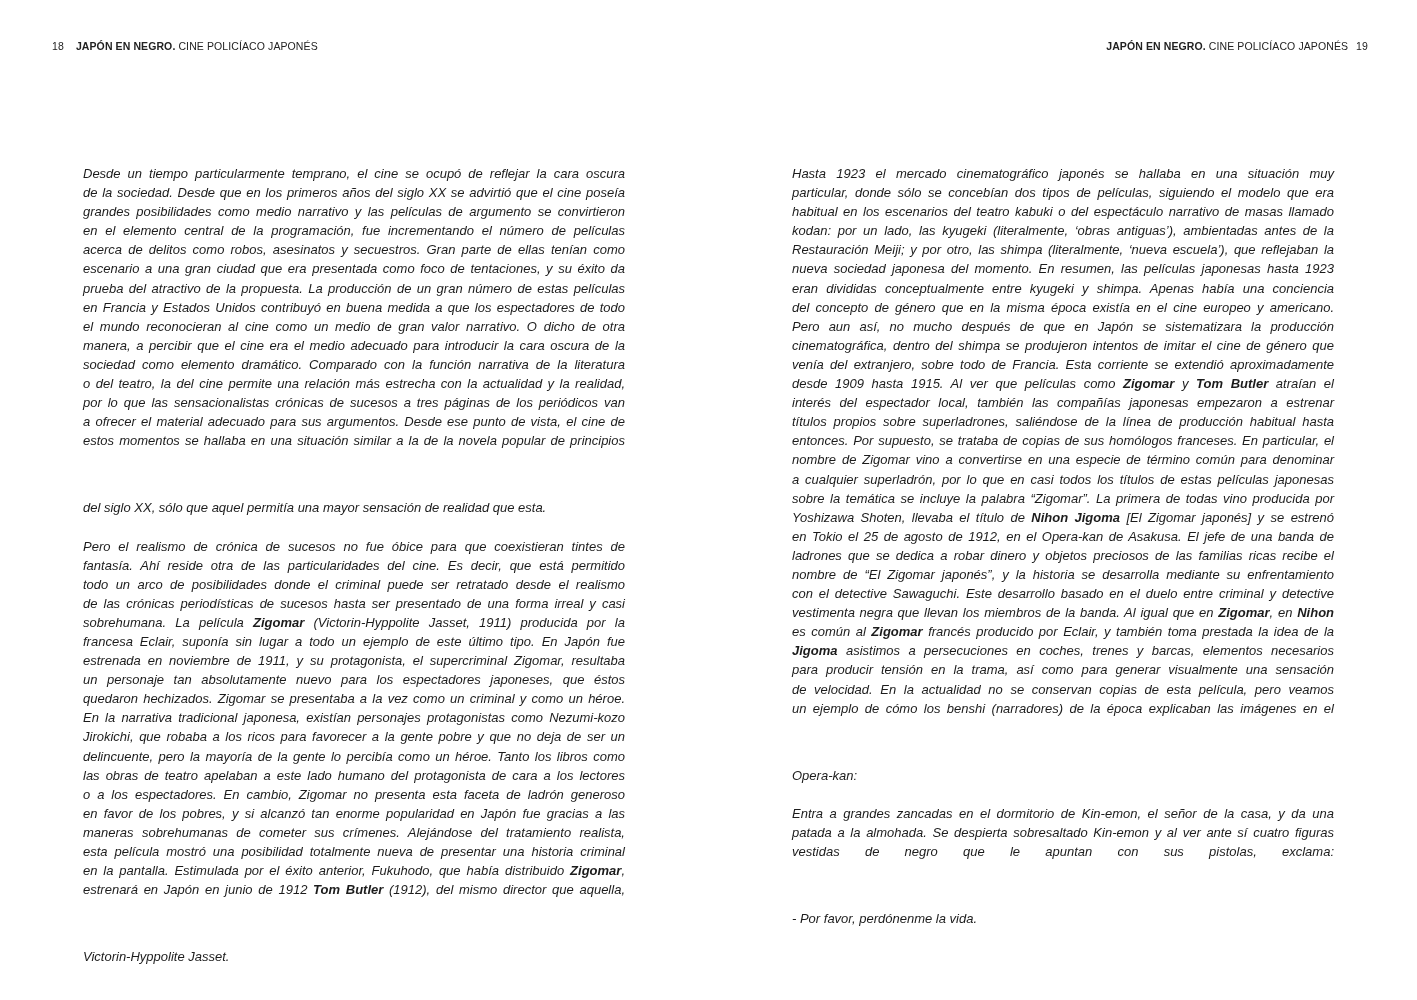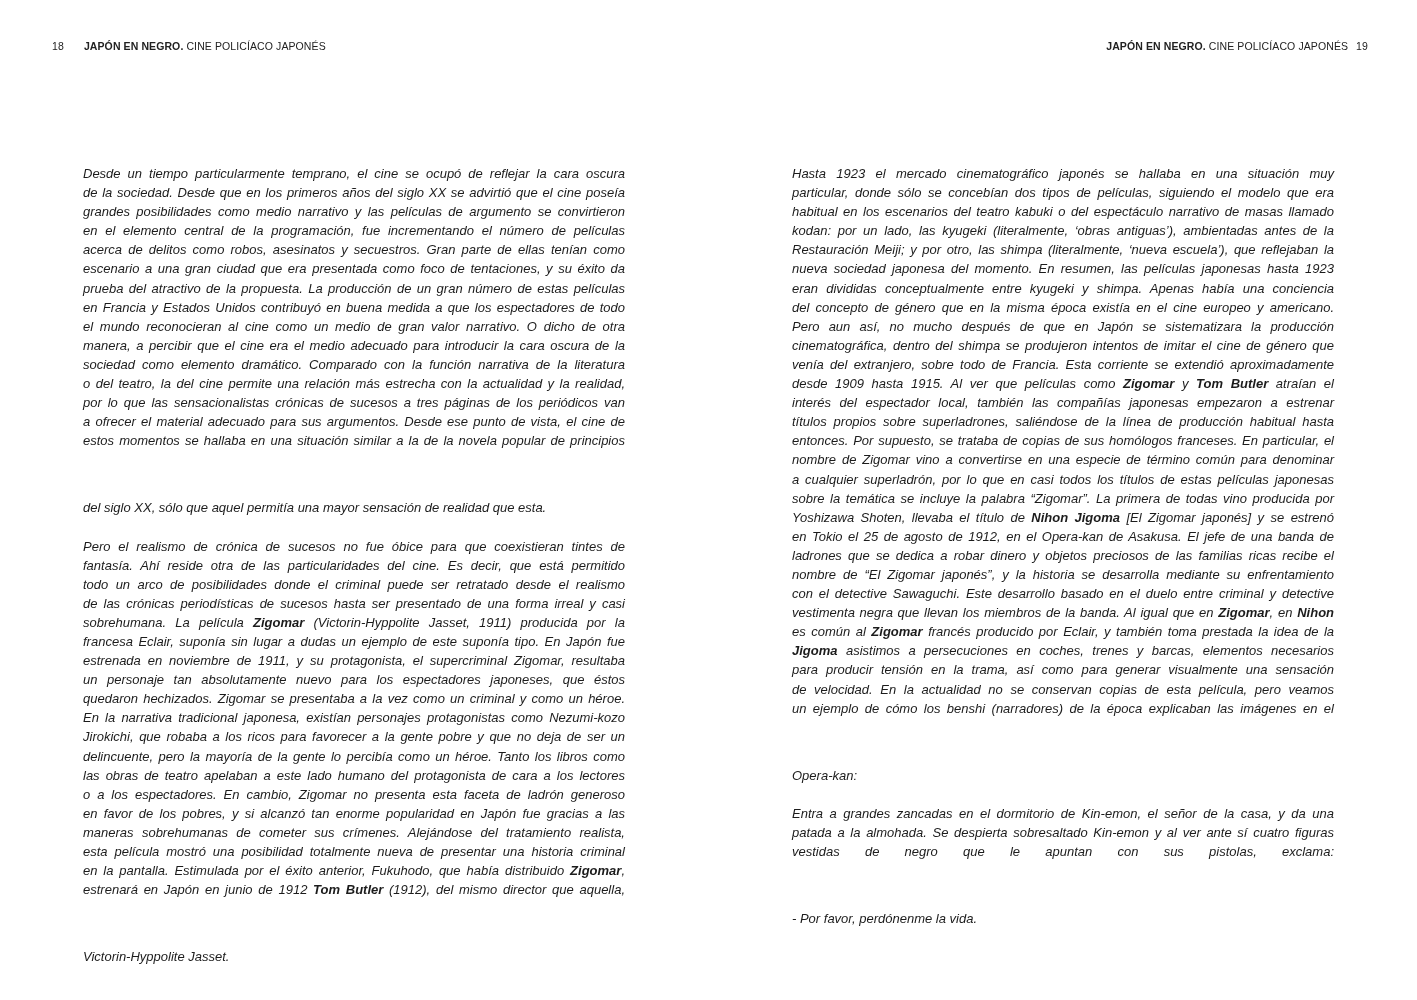--- a/index.html
+++ b/index.html
@@ -11,21 +11,21 @@
   .page.left { left: 0; }
   .page.right { left: 709px; }
 
   .running-head {
     position: absolute; top: 40px; font-size: 10.5px; letter-spacing: 0.1px;
     color: #222; white-space: nowrap;
   }
   .left .running-head { left: 52px; }
   .right .running-head { right: 49px; }
   .folio { display: inline-block; }
-  .left .folio { margin-right: 20px; }
+  .left .folio { margin-right: 12px; }
   .right .folio { margin-left: 8px; }
   .head-bold { font-weight: bold; }
 
   .body-text {
     position: absolute; top: 164px; width: 542px;
     font-size: 13px; line-height: 19.1px; color: #1c1c1c; font-style: italic;
   }
   .left .body-text { left: 83px; }
   .right .body-text { left: 83px; }
 
@@ -63,21 +63,21 @@
         <span class="line">estos momentos se hallaba en una situación similar a la de la novela popular de principios</span>
         <span class="line last">del siglo XX, sólo que aquel permitía una mayor sensación de realidad que esta.</span>
       </div>
       <div class="para-gap"></div>
       <div>
         <span class="line">Pero el realismo de crónica de sucesos no fue óbice para que coexistieran tintes de</span>
         <span class="line">fantasía. Ahí reside otra de las particularidades del cine. Es decir, que está permitido</span>
         <span class="line">todo un arco de posibilidades donde el criminal puede ser retratado desde el realismo</span>
         <span class="line">de las crónicas periodísticas de sucesos hasta ser presentado de una forma irreal y casi</span>
         <span class="line">sobrehumana. La película <span class="b">Zigomar</span> (Victorin-Hyppolite Jasset, 1911) producida por la</span>
-        <span class="line">francesa Eclair, suponía sin lugar a dudas un ejemplo de este suponía tipo. En Japón fue</span>
+        <span class="line">francesa Eclair, suponía sin lugar a todo un ejemplo de este último tipo. En Japón fue</span>
         <span class="line">estrenada en noviembre de 1911, y su protagonista, el supercriminal Zigomar, resultaba</span>
         <span class="line">un personaje tan absolutamente nuevo para los espectadores japoneses, que éstos</span>
         <span class="line">quedaron hechizados. Zigomar se presentaba a la vez como un criminal y como un héroe.</span>
         <span class="line">En la narrativa tradicional japonesa, existían personajes protagonistas como Nezumi-kozo</span>
         <span class="line">Jirokichi, que robaba a los ricos para favorecer a la gente pobre y que no deja de ser un</span>
         <span class="line">delincuente, pero la mayoría de la gente lo percibía como un héroe. Tanto los libros como</span>
         <span class="line">las obras de teatro apelaban a este lado humano del protagonista de cara a los lectores</span>
         <span class="line">o a los espectadores. En cambio, Zigomar no presenta esta faceta de ladrón generoso</span>
         <span class="line">en favor de los pobres, y si alcanzó tan enorme popularidad en Japón fue gracias a las</span>
         <span class="line">maneras sobrehumanas de cometer sus crímenes. Alejándose del tratamiento realista,</span>

